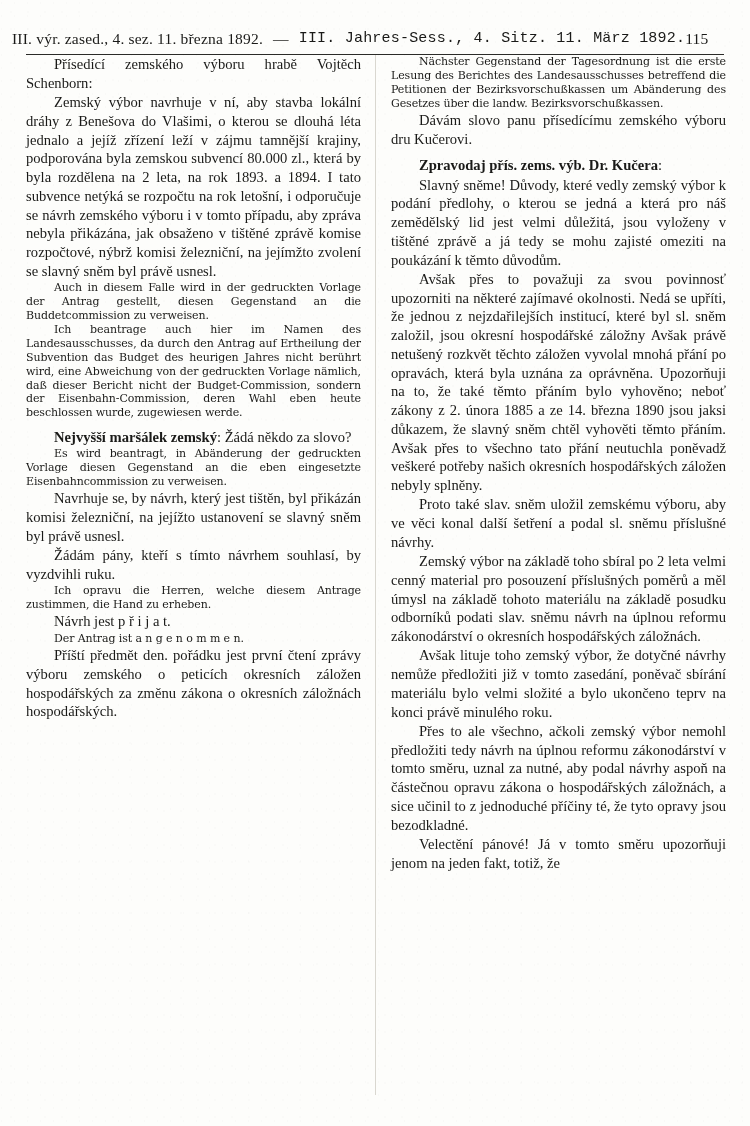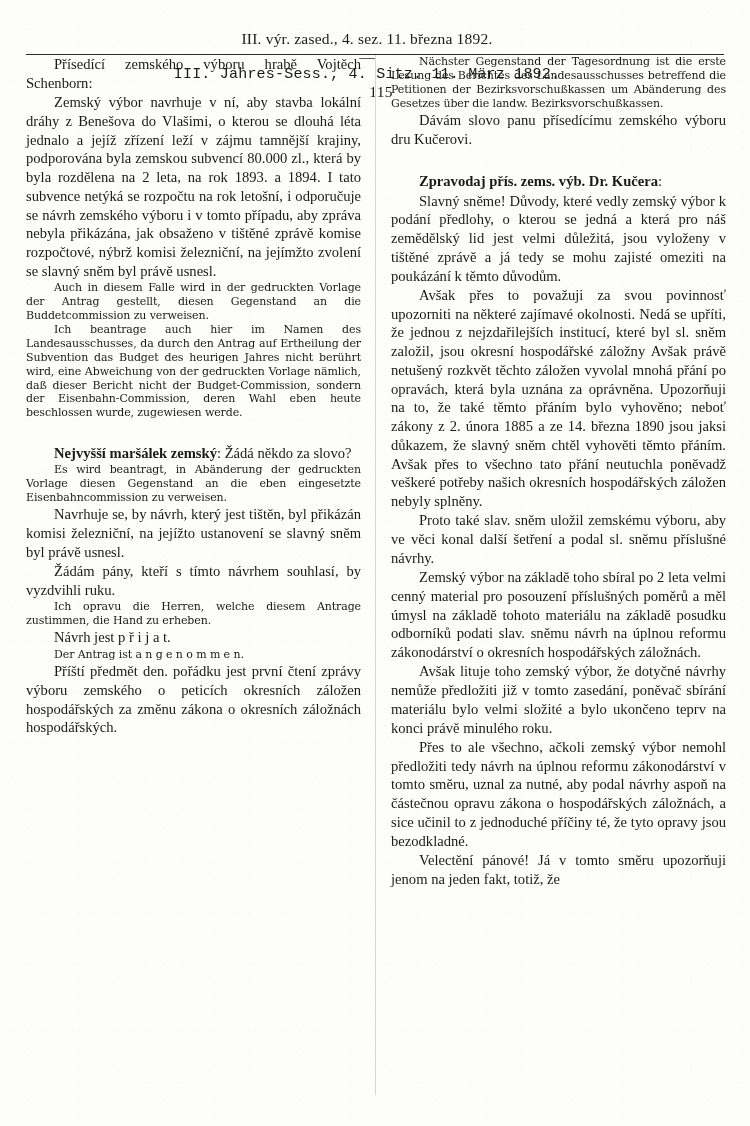--- a/index.html
+++ b/index.html
@@ -18,42 +18,41 @@
   .page {
     position: absolute;
     left: 0; top: 0;
     width: 750px;
     height: 1126px;
     background: #fdfdfb;
   }
   
   .runhead {
     position: absolute;
-    left: 20px;
+    left: 12px;
     top: 30px;
     width: 694px;
     font-size: 15.5px;
     letter-spacing: 0.2px;
     white-space: nowrap;
     display: flex;
-    align-items: center;
-    flex-direction: column;
+    align-items: flex-start;
   }
   .runhead .left {
     font-family: "Liberation Serif", serif;
   }
   .runhead .dash {
     padding: 0 10px;
   }
   .runhead .right {
     font-family: Liberation Mono, monospace;
     font-size: 15px;
   }
   .runhead .pageno {
-    margin-left: 28px;
+    margin-left: 0;
     font-family: "Liberation Serif", serif;
     font-size: 15.5px;
   }
   .rule {
     position: absolute;
     left: 26px;
     top: 54px;
     width: 698px;
     height: 1px;
     background: #2b2b28;
@@ -84,21 +83,21 @@
     left: 349px;
     top: 0;
     width: 1px;
     height: 1040px;
     background: #d9d7d0;
   }
   p {
     margin: 0 0 0.5px 0;
     text-indent: 28px;
   }
-  p.gap { margin-top: 24px; }
+  p.gap { margin-top: 8px; }
   .frak {
     font-family: "DejaVu Serif", serif;
     font-size: 11px;
     letter-spacing: -0.1px;
     line-height: 1.26;
   }
   .lead { font-weight: bold; }
   
   .grain {
     position: absolute;

